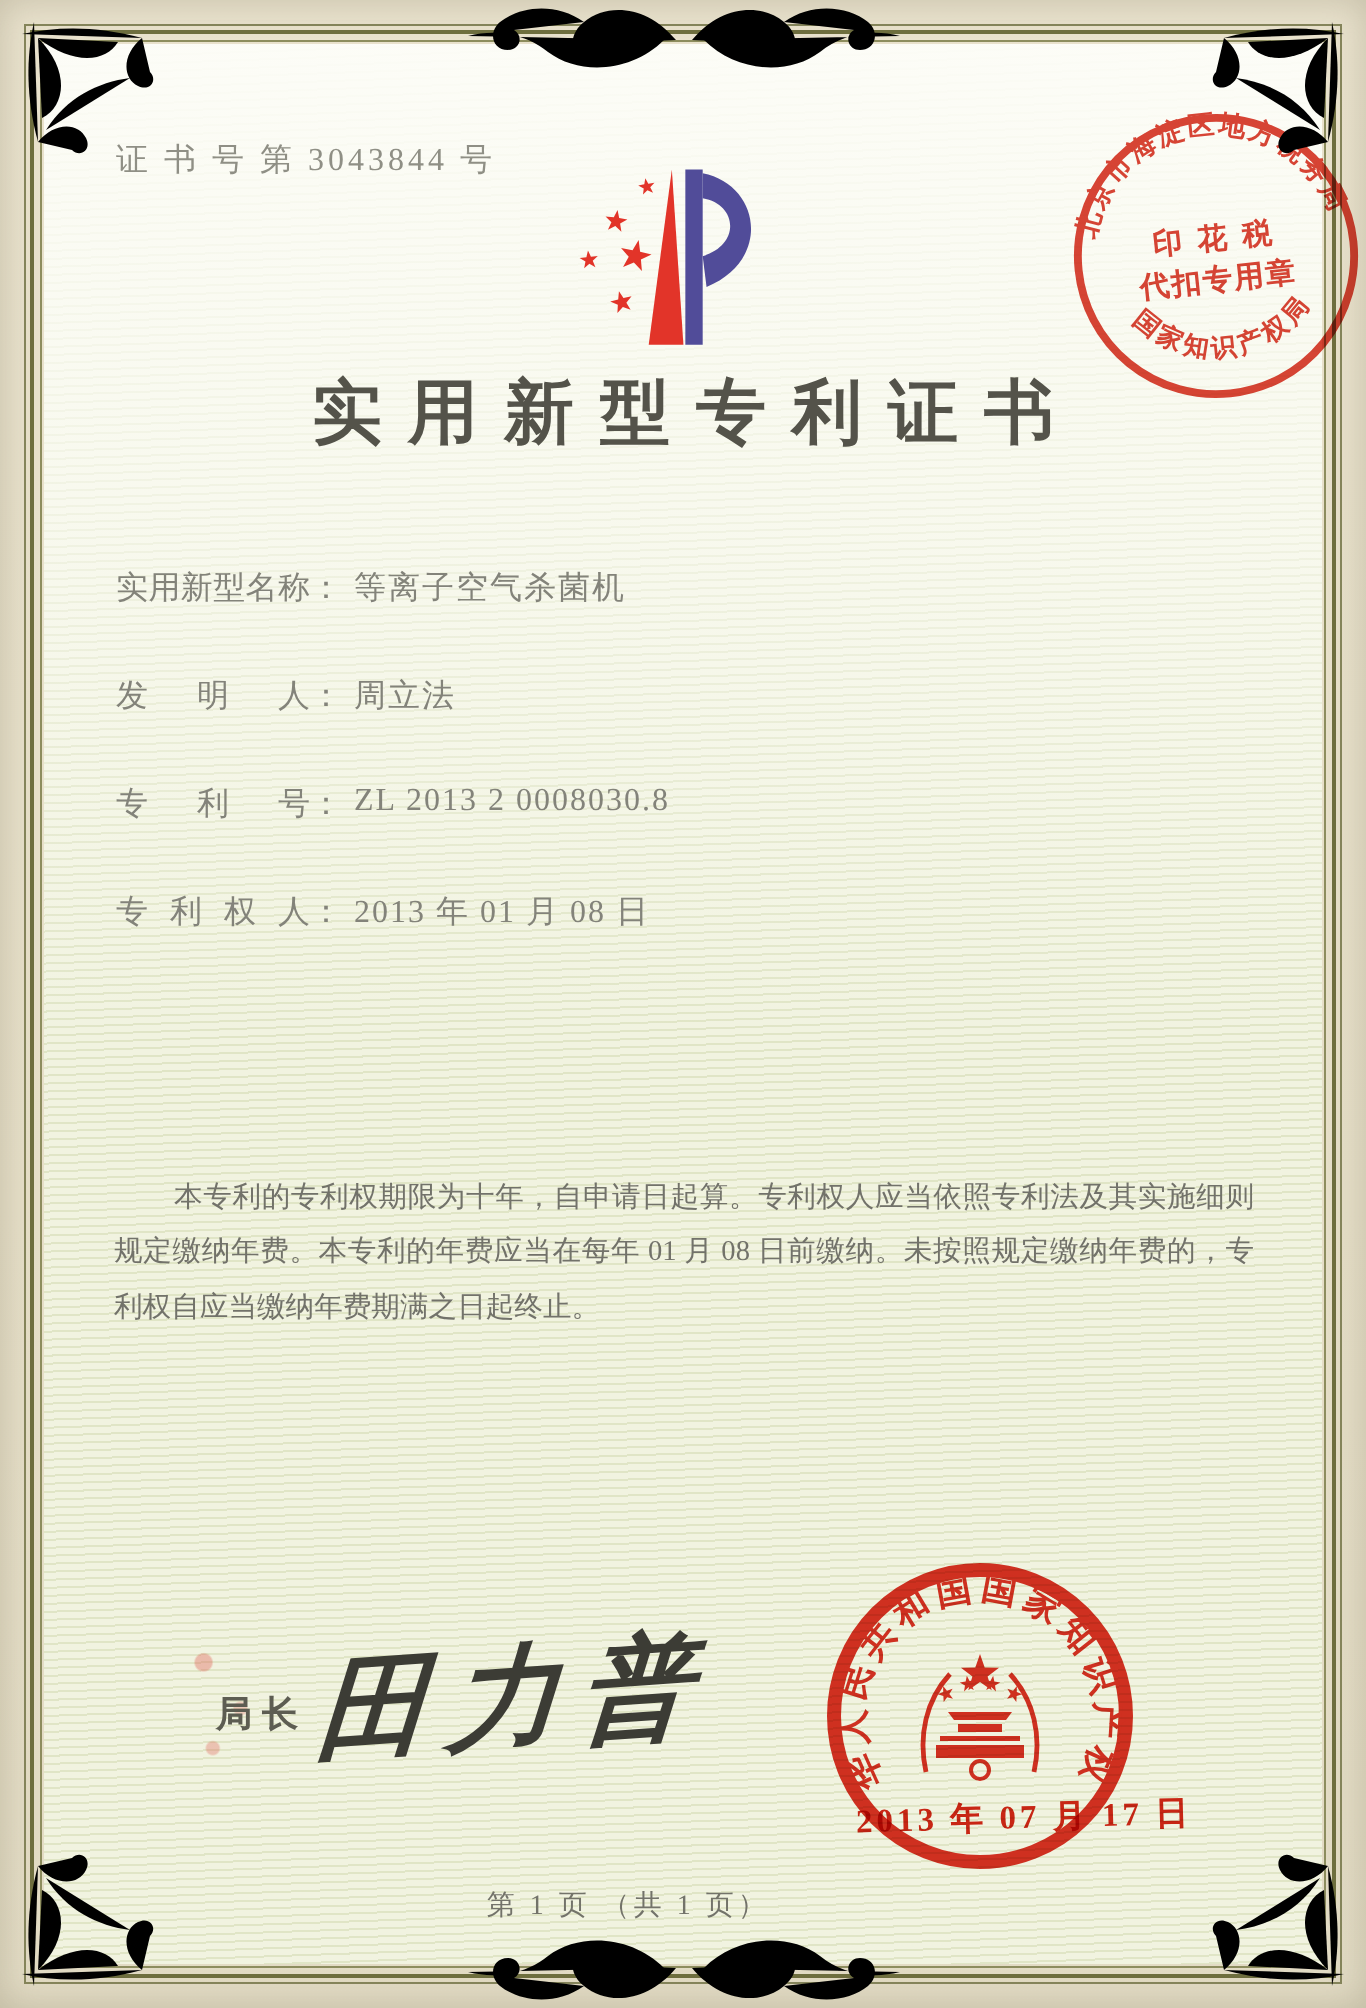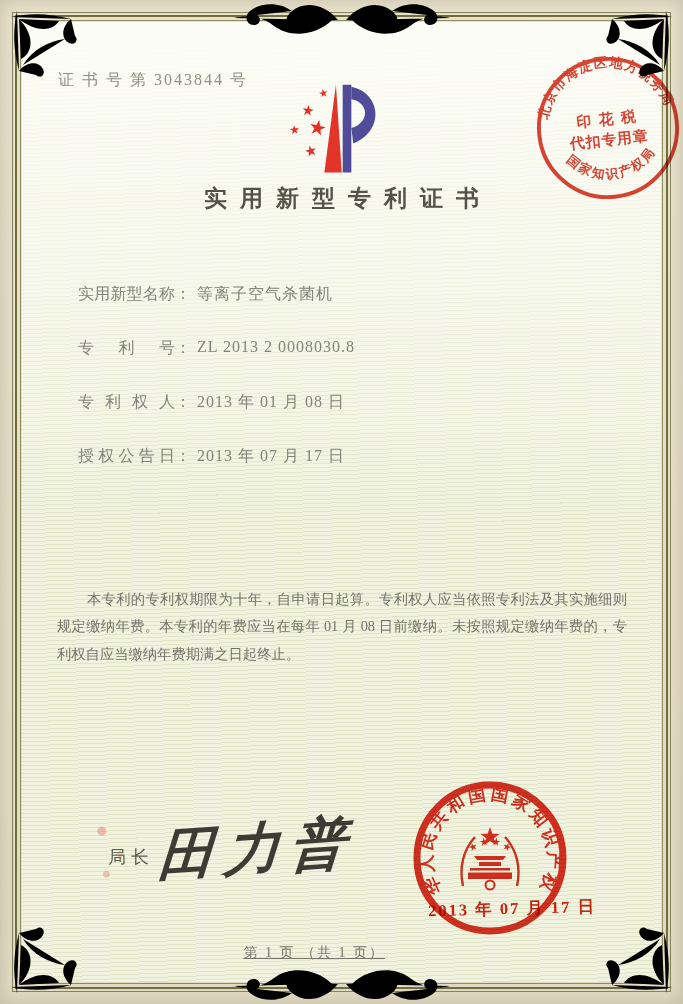--- a/index.html
+++ b/index.html
@@ -17,46 +17,46 @@
     position:absolute; inset:22px;
     background:
       linear-gradient(180deg, rgba(253,253,248,.95) 0%, rgba(253,253,248,.55) 26%, rgba(253,253,248,0) 52%),
       repeating-linear-gradient(178deg, #f1f3e0 0px, #f1f3e0 3px, #e0e5c6 3px, #e0e5c6 4px);
   }
   .orn{position:absolute; pointer-events:none;}
   
   .cert-no{position:absolute; left:58px; top:70px; font-size:16px; letter-spacing:2px; color:#8f8f85;}
   .logo{position:absolute; left:281px; top:80px; width:106px; height:100px;}
   .title{position:absolute; left:0; top:183px; width:100%; margin:0; text-align:center;
-         font-size:23px; font-weight:bold; letter-spacing:13px; text-indent:13px; color:#54534a;}
+         font-size:35px; font-weight:bold; letter-spacing:13px; text-indent:13px; color:#54534a;}
   
   .tax-stamp{position:absolute; left:534px; top:54px; width:148px; height:148px;
              transform:rotate(-6deg); mix-blend-mode:multiply; opacity:.9;}
   .office-seal{position:absolute; left:410px; top:778px; width:160px; height:160px;
                mix-blend-mode:multiply; opacity:.95;}
   .seal-date{position:absolute; left:428px; top:898px; font-size:16.5px; font-weight:bold;
              color:#d42716; letter-spacing:2px; transform:rotate(-1.5deg);
              mix-blend-mode:multiply; white-space:nowrap;}
   
   .fields{position:absolute; left:58px; top:284px; width:565px; font-size:16px; color:#83837a;}
-  .field-row{height:18px; margin-bottom:36px; white-space:nowrap;margin-left:20px;}
+  .field-row{height:18px; margin-bottom:36px; white-space:nowrap;}
   .f-label{display:inline-block; width:97px; text-align:justify; text-align-last:justify; vertical-align:top;}
   .f-colon{display:inline-block; margin-right:6px; vertical-align:top;}
   .f-value{letter-spacing:1px; vertical-align:top;}
   
   .body-text{position:absolute; left:57px; top:586px; width:570px; font-size:14.3px;
              line-height:1.92; color:var(--body_text,#72726a); text-align:justify;}
   .body-text p{margin:0; text-indent:2.1em;}
   
-  .sign-label{position:absolute; left:108px; top:845px; font-size:18px; letter-spacing:5px; color:#5d5d52;}
+  .sign-label{position:absolute; left:108px; top:845px; font-size:18px; letter-spacing:5px; color:#5d5d52;font-weight:bold;}
   .sign-name{position:absolute; left:158px; top:812px; font-size:56px; font-style:italic; font-weight:bold;
              color:#3c3c35; letter-spacing:10px; transform:rotate(-4deg) skewX(-8deg); white-space:nowrap;}
   
   .footer{position:absolute; left:0; top:944px; width:92%; text-align:center; font-size:14px;
-          letter-spacing:2px; color:#73736a;text-decoration:underline;}
+          letter-spacing:2px; color:#73736a;}
   .ink-smudge{position:absolute; left:88px; top:818px; width:46px; height:66px; pointer-events:none;
       background:radial-gradient(circle at 30% 20%, rgba(221,80,70,.35) 0 4px, transparent 5px),
                  radial-gradient(circle at 70% 55%, rgba(221,80,70,.25) 0 3px, transparent 4px),
                  radial-gradient(circle at 40% 85%, rgba(221,80,70,.3) 0 3px, transparent 4px);}
 </style>
 </head>
 <body>
 
 <div class="page">
 
@@ -138,27 +138,27 @@
     <text font-size="13" font-weight="bold" fill="#d63020" letter-spacing="2">
       <textPath href="#taxArcBottom" startOffset="50%" text-anchor="middle">国家知识产权局</textPath>
     </text>
   </svg>
 
   <div class="fields">
     <div class="field-row">
       <span class="f-label">实用新型名称</span><span class="f-colon">：</span><span class="f-value">等离子空气杀菌机</span>
     </div>
     <div class="field-row">
+      <span class="f-label">发明人</span><span class="f-colon">：</span><span class="f-value">周立法</span>
+    </div>
+    <div class="field-row">
       <span class="f-label">专利号</span><span class="f-colon">：</span><span class="f-value">ZL 2013 2 0008030.8</span>
     </div>
     <div class="field-row">
       <span class="f-label">专利权人</span><span class="f-colon">：</span><span class="f-value">2013 年 01 月 08 日</span>
-    </div>
-    <div class="field-row">
-      <span class="f-label">授权公告日</span><span class="f-colon">：</span><span class="f-value">2013 年 07 月 17 日</span>
     </div>
   </div>
 
   <div class="body-text">
     <p>本专利的专利权期限为十年，自申请日起算。专利权人应当依照专利法及其实施细则规定缴纳年费。本专利的年费应当在每年 01 月 08 日前缴纳。未按照规定缴纳年费的，专利权自应当缴纳年费期满之日起终止。</p>
   </div>
 
   <div class="ink-smudge"></div>
   <div class="sign-label">局长</div>
   <div class="sign-name">田力普</div>

